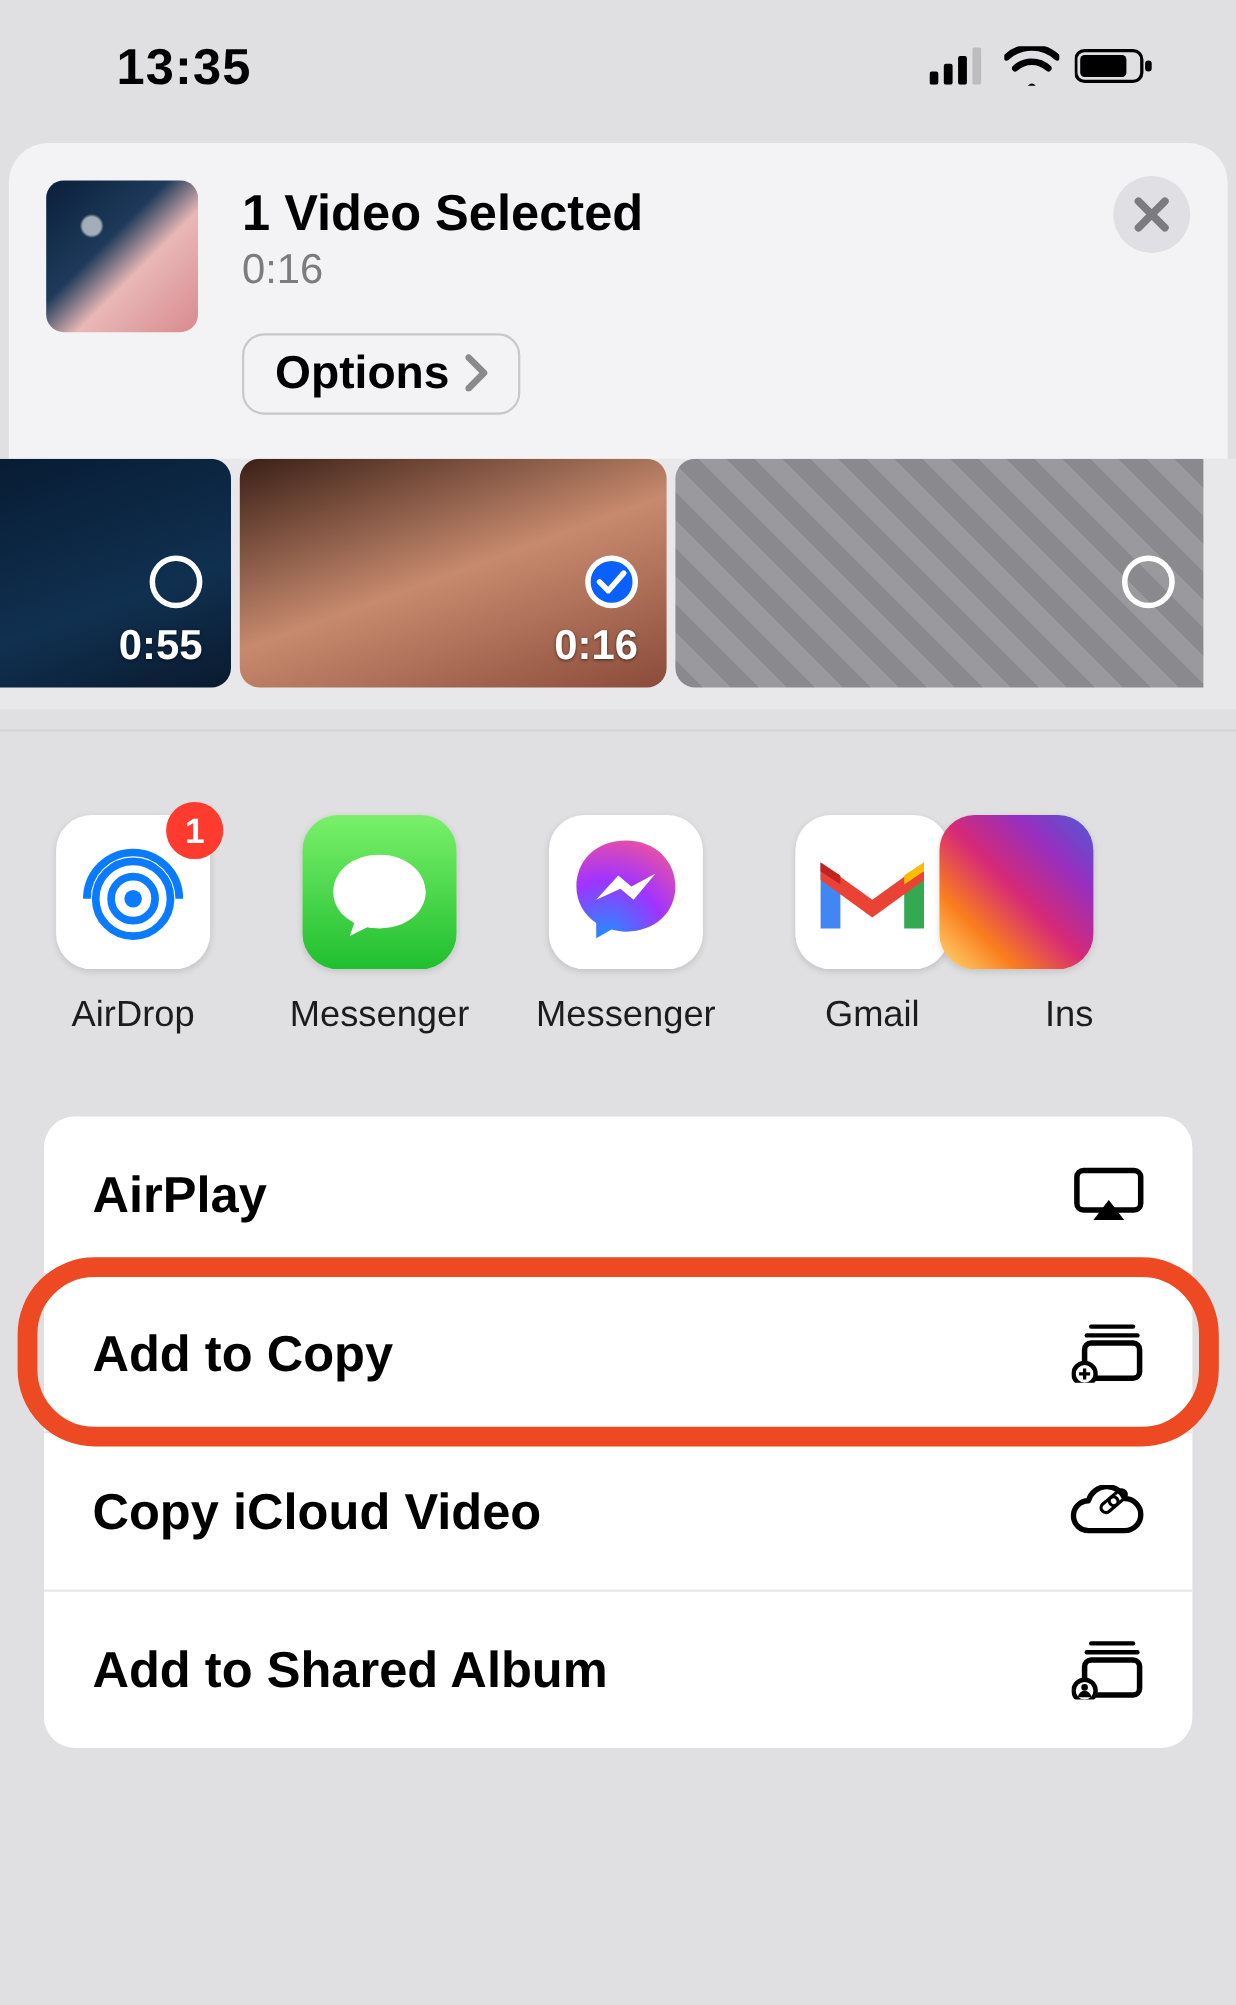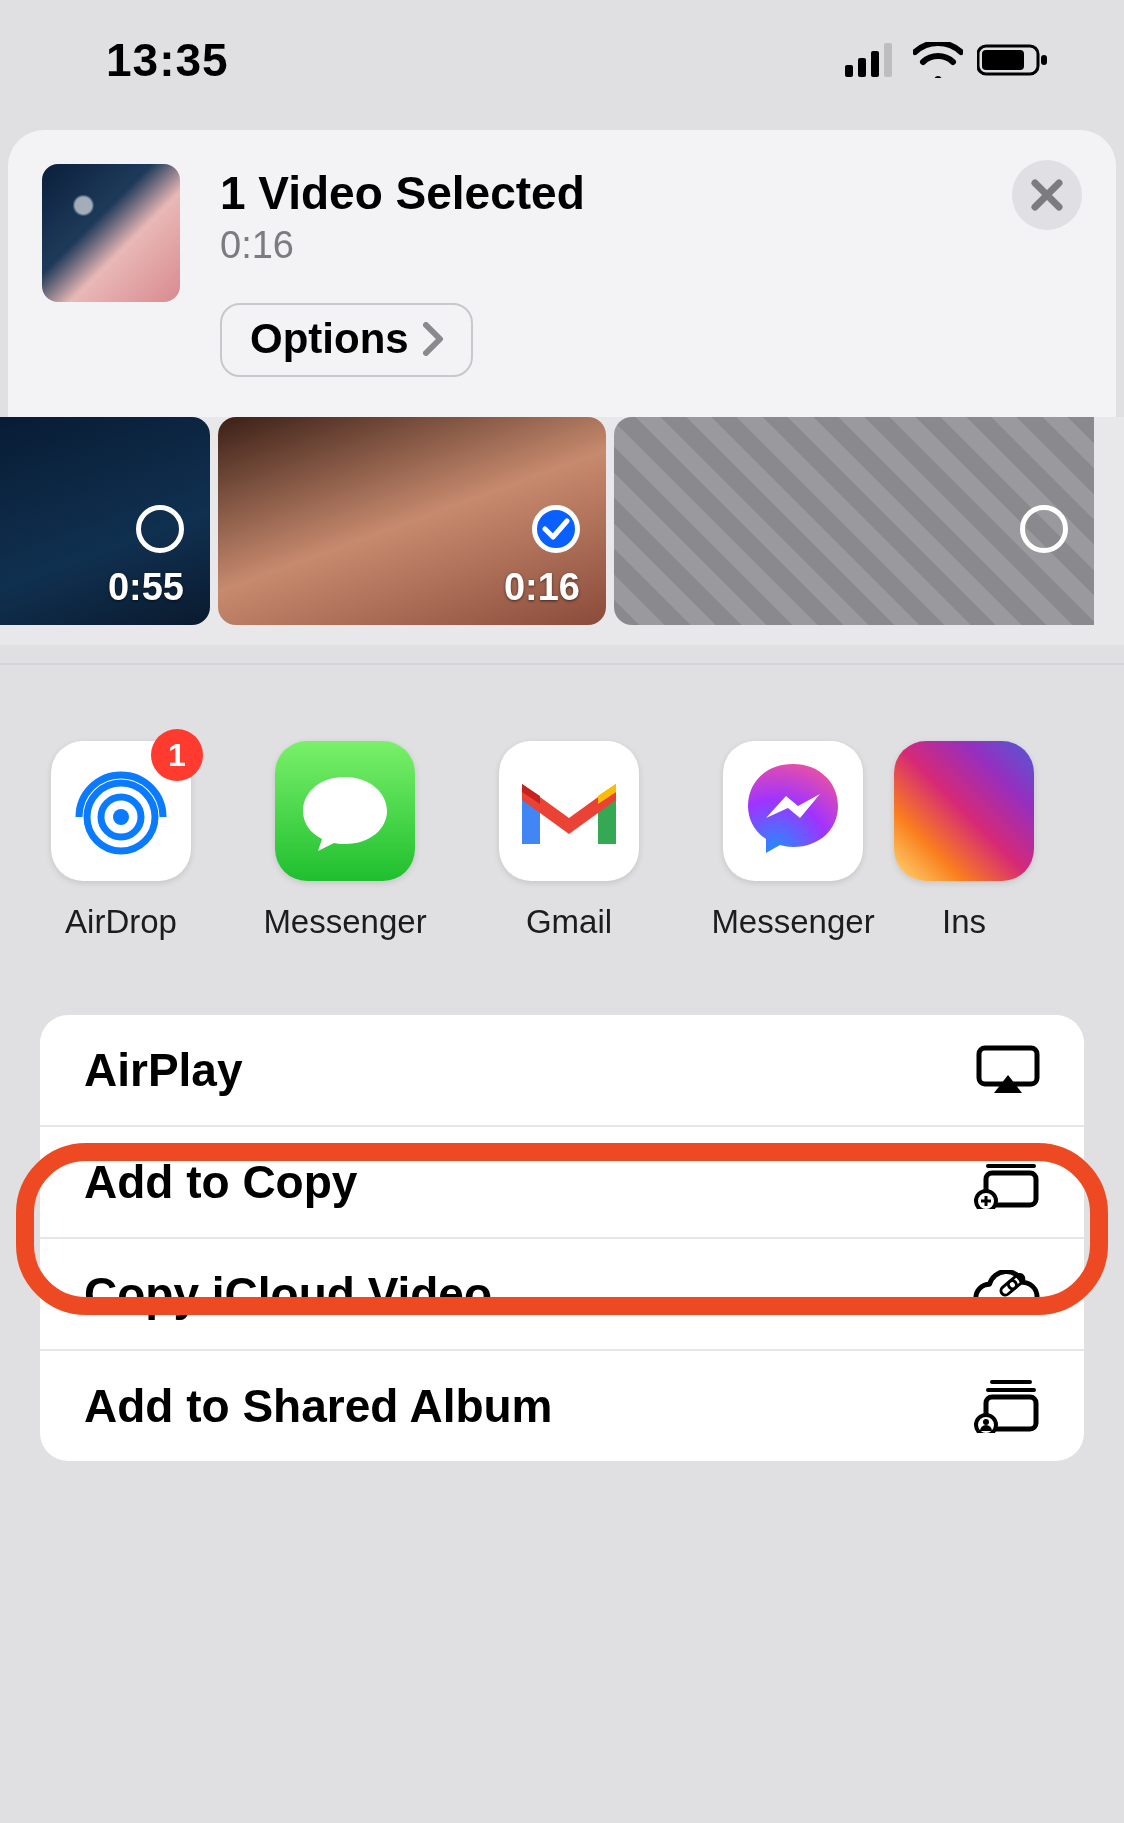--- a/index.html
+++ b/index.html
@@ -137,21 +137,21 @@
   }
 
   
   .actions{
     margin: 74px 40px 0 40px;
     background:#fff;
     border-radius:28px;
   }
   .action-row{
     display:flex; align-items:center; justify-content:space-between;
-    padding: 28px 44px;
+    padding: 44px 44px;
     border-bottom:2px solid #e6e6ea;
     position:relative;
   }
   .action-row:last-child{ border-bottom:none; }
   .action-label{ font-size:46px; font-weight:600; color:#000;}
   .action-icon{ width:68px; height:52px; display:flex; align-items:center; justify-content:flex-end;}
   
   .hl-box{
     position:absolute;
     border:18px solid #ed4a23;
@@ -242,52 +242,52 @@
     <div class="app-icon" style="background:linear-gradient(#7af06a,#1fbf2f);">
       <svg width="96" height="88" viewBox="0 0 96 88">
         <path d="M48 10 C22 10 6 26 6 44 c0 12 7 22 19 28 l-4 12 16-8 c4 1 8 1 11 1 26 0 42-16 42-33 S74 10 48 10z" fill="#fff"></path>
       </svg>
     </div>
     <div class="app-label">Messenger</div>
   </div>
 
   <div class="app">
     <div class="app-icon">
-      <svg width="110" height="82" viewBox="0 0 110 82">
-        <path d="M8 14 v60 h18 V34" fill="#4285f4"></path>
-        <path d="M102 14 v60 h-18 V34" fill="#34a853"></path>
-        <path d="M8 14 L55 48 L102 14 L102 30 L55 64 L8 30 z" fill="#ea4335"></path>
-        <path d="M8 14 L26 26 V74 H8 z" fill="#c5221f" opacity="0"></path>
-        <path d="M84 26 L102 14 V22" fill="#fbbc04"></path>
-        <path d="M8 14 L26 26" stroke="#fbbc04" stroke-width="0"></path>
-        <path d="M8 14 L8 22 L26 34 L26 26 z" fill="#c5221f"></path>
-        <path d="M102 14 L102 22 L84 34 L84 26 z" fill="#fbbc04"></path>
-      </svg>
-    </div>
-    <div class="app-label">Gmail</div>
-  </div>
-
-  <div class="app">
-    <div class="app-icon">
       <svg width="110" height="110" viewBox="0 0 110 110">
         <defs>
           <radialGradient id="mg" cx="30%" cy="100%" r="120%">
             <stop offset="0%" stop-color="#1e90ff"></stop>
             <stop offset="50%" stop-color="#a033ff"></stop>
             <stop offset="100%" stop-color="#ff5a8a"></stop>
           </radialGradient>
         </defs>
         <path d="M55 8 C28 8 10 26 10 50 c0 14 7 26 18 33 l0 14 14-8 c4 1 9 2 13 2 27 0 45-18 45-41 S82 8 55 8z" fill="url(#mg)"></path>
         <path d="M28 62 L48 40 L60 50 L82 38 L62 62 L50 52 z" fill="#fff"></path>
       </svg>
     </div>
     <div class="app-label">Messenger</div>
   </div>
 
-  <div class="app" style="width:60px; align-items:center;">
+  <div class="app">
+    <div class="app-icon">
+      <svg width="110" height="82" viewBox="0 0 110 82">
+        <path d="M8 14 v60 h18 V34" fill="#4285f4"></path>
+        <path d="M102 14 v60 h-18 V34" fill="#34a853"></path>
+        <path d="M8 14 L55 48 L102 14 L102 30 L55 64 L8 30 z" fill="#ea4335"></path>
+        <path d="M8 14 L26 26 V74 H8 z" fill="#c5221f" opacity="0"></path>
+        <path d="M84 26 L102 14 V22" fill="#fbbc04"></path>
+        <path d="M8 14 L26 26" stroke="#fbbc04" stroke-width="0"></path>
+        <path d="M8 14 L8 22 L26 34 L26 26 z" fill="#c5221f"></path>
+        <path d="M102 14 L102 22 L84 34 L84 26 z" fill="#fbbc04"></path>
+      </svg>
+    </div>
+    <div class="app-label">Gmail</div>
+  </div>
+
+  <div class="app" style="width:60px; align-items:flex-end;">
     <div class="app-icon" style="background:linear-gradient(45deg,#feda75,#fa7e1e,#d62976,#962fbf,#4f5bd5); width:140px;"></div>
     <div class="app-label">Ins</div>
   </div>
 </div>
 
 <div class="actions">
 
   <div class="action-row">
     <div class="action-label">AirPlay</div>
     <div class="action-icon">

